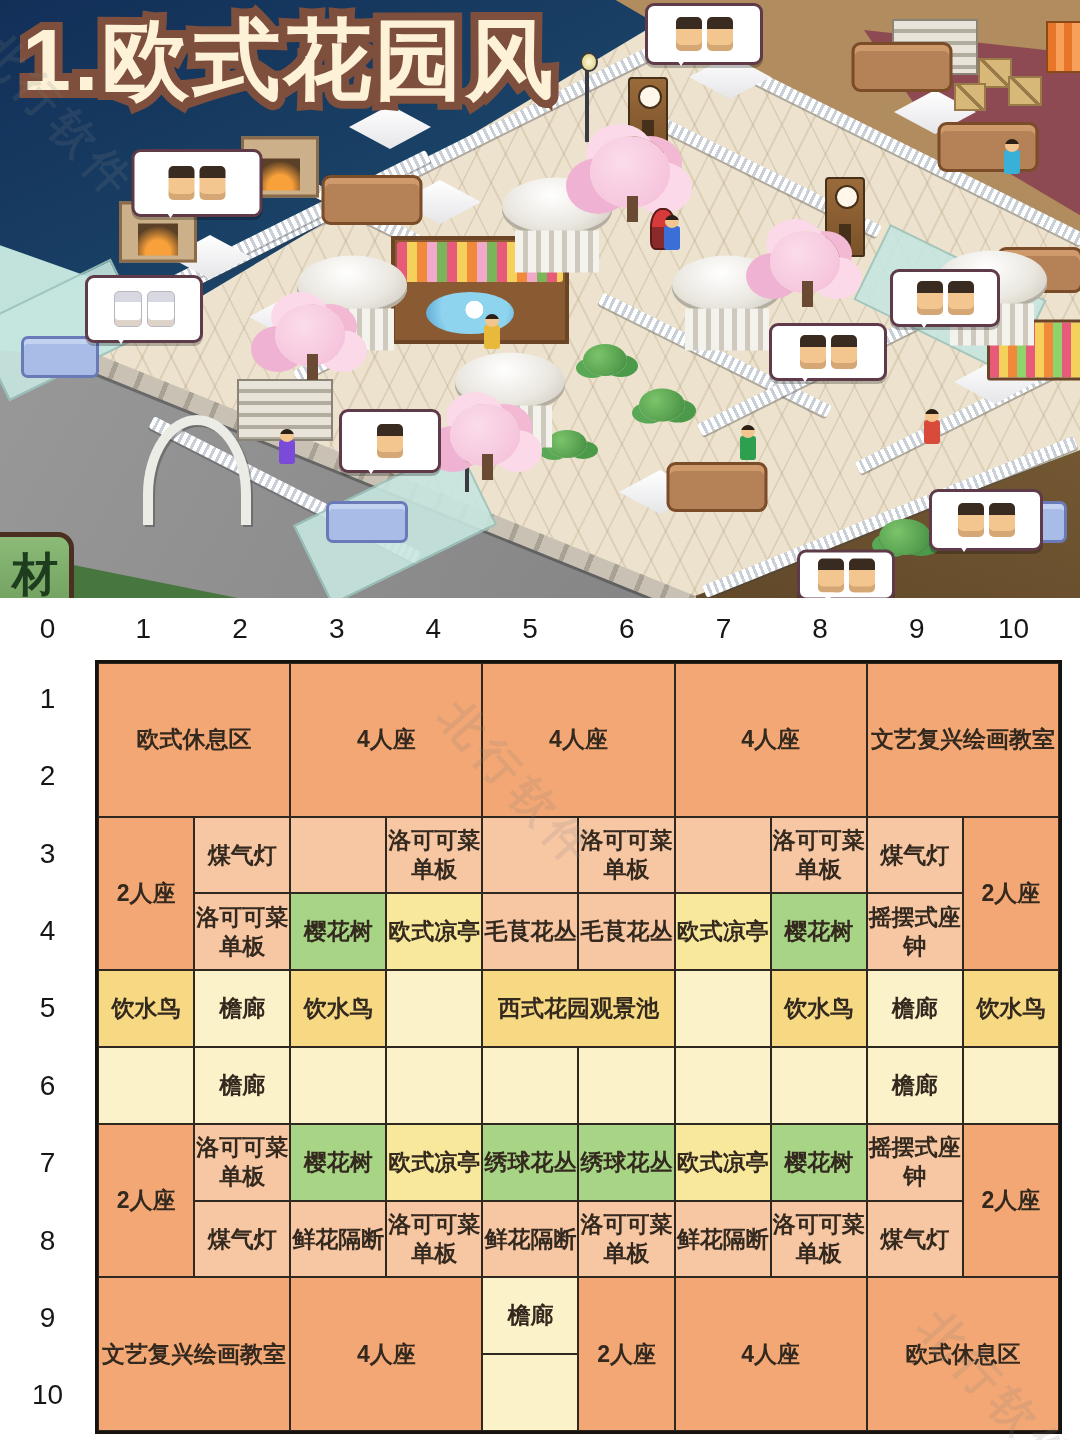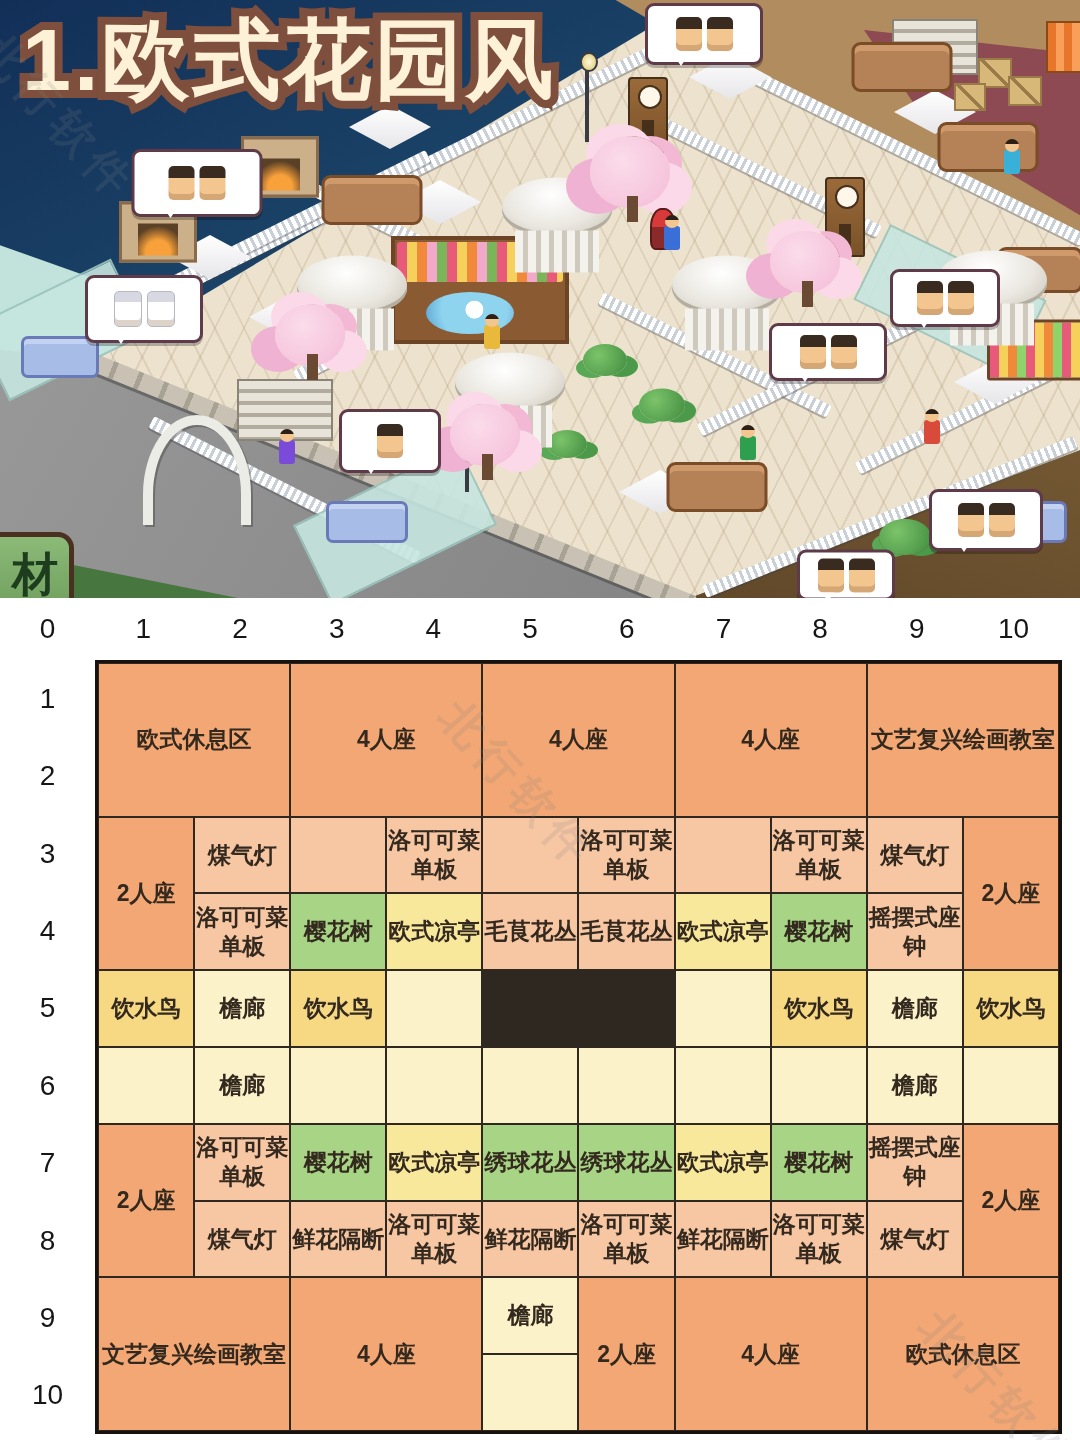--- a/index.html
+++ b/index.html
@@ -331,20 +331,23 @@
       <div class="cell c-gold" style="grid-area: 5 / 1 / span 1 / span 1;">
         <span>饮水鸟</span>
       </div>
       <div class="cell c-cream" style="grid-area: 5 / 2 / span 1 / span 1;">
         <span>檐廊</span>
       </div>
       <div class="cell c-gold" style="grid-area: 5 / 3 / span 1 / span 1;">
         <span>饮水鸟</span>
       </div>
       <div class="cell c-cream" style="grid-area: 5 / 4 / span 1 / span 1;"></div>
+      <div class="cell c-gold" style="grid-area: 5 / 5 / span 1 / span 2;">
+        <span>西式花园观景池</span>
+      </div>
       <div class="cell c-cream" style="grid-area: 5 / 7 / span 1 / span 1;"></div>
       <div class="cell c-gold" style="grid-area: 5 / 8 / span 1 / span 1;">
         <span>饮水鸟</span>
       </div>
       <div class="cell c-cream" style="grid-area: 5 / 9 / span 1 / span 1;">
         <span>檐廊</span>
       </div>
       <div class="cell c-gold" style="grid-area: 5 / 10 / span 1 / span 1;">
         <span>饮水鸟</span>
       </div>

